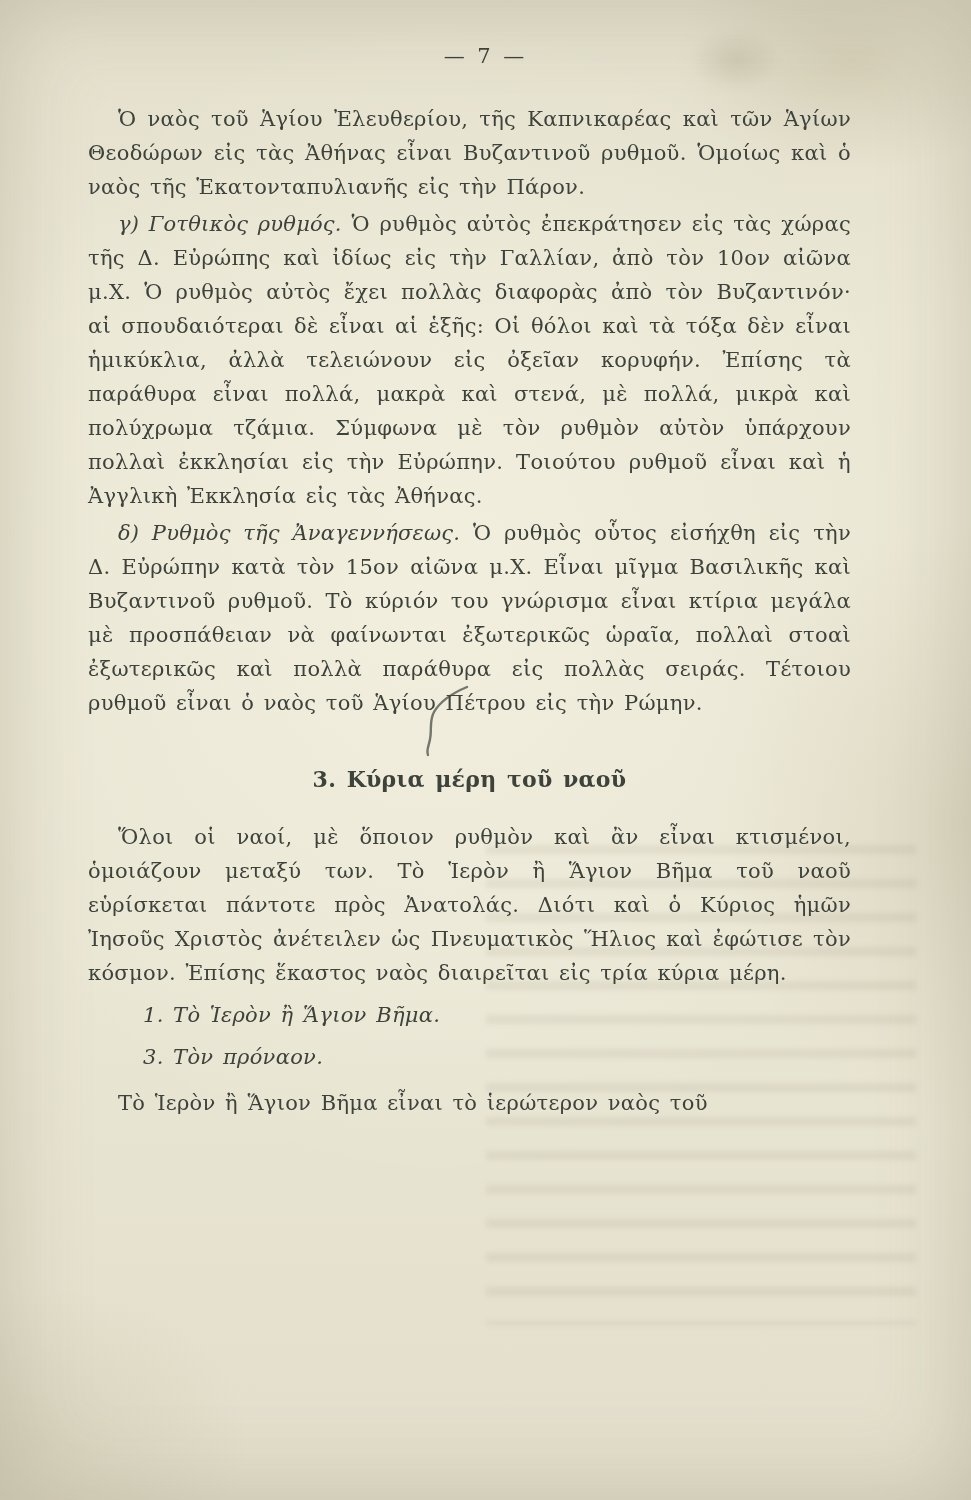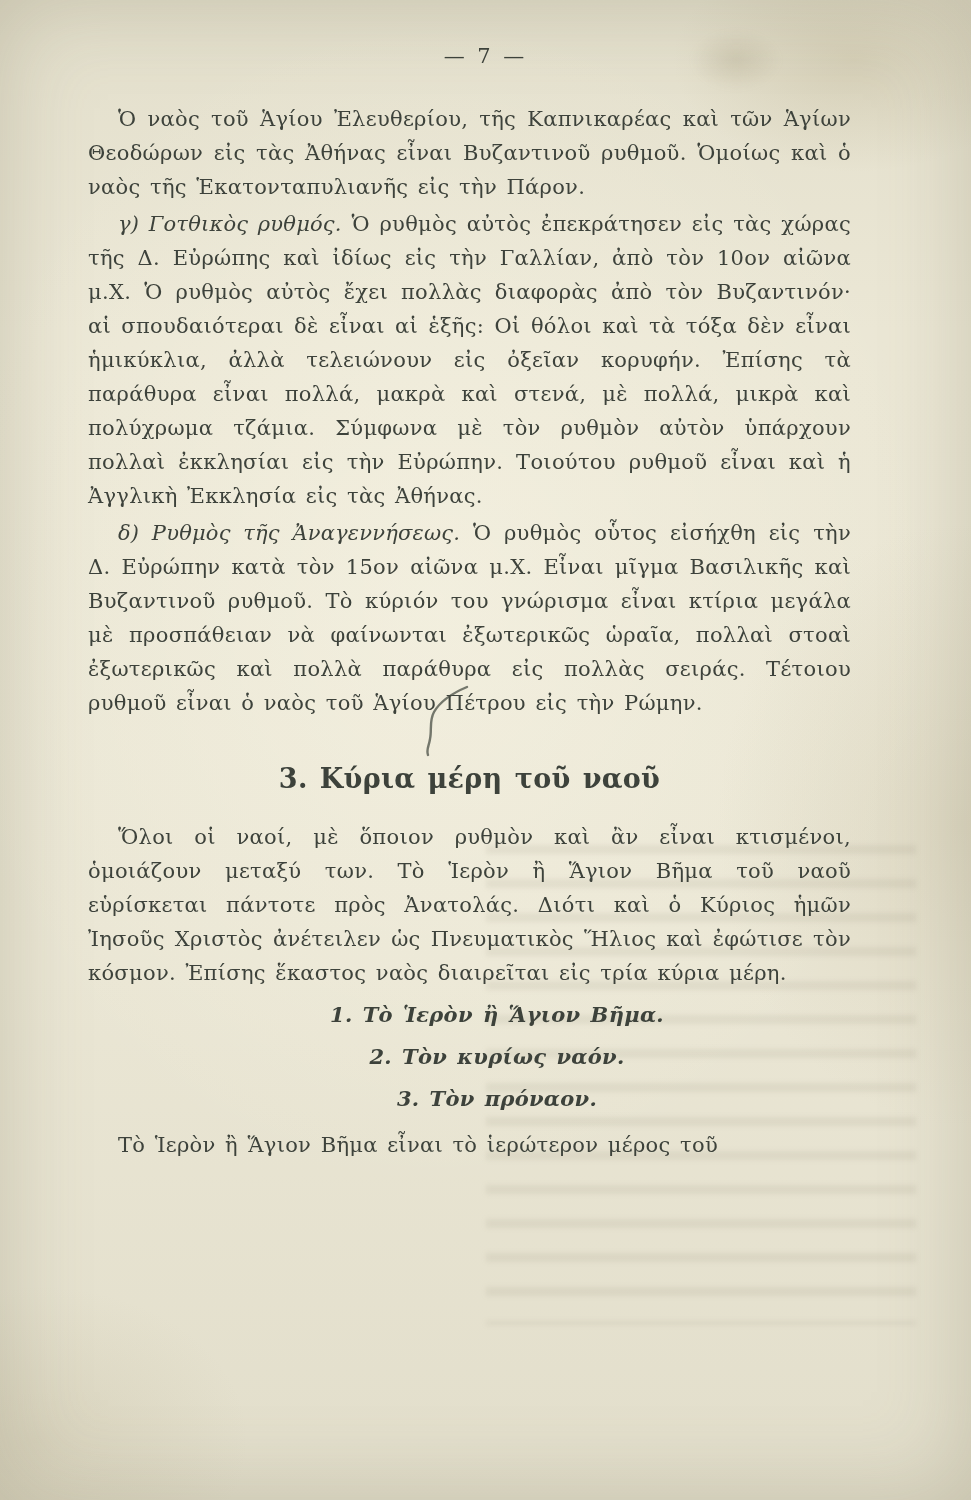--- a/index.html
+++ b/index.html
@@ -35,32 +35,31 @@
     letter-spacing:0.3px;
     word-spacing:2.5px;
     text-align:justify;
   }
   p.para { text-indent:30px; margin-bottom:3px; }
   p.para.rel { position:relative; }
   .lead { font-weight:normal; font-style:italic; letter-spacing:0.2px; }
   .heading {
     text-align:center;
     font-weight:bold;
-    font-size:27px;
+    font-size:22px;
     text-indent:0;
     margin:42px 0 24px 0;
   }
   .heading.sub { margin:30px 0 16px 0; }
   .list { margin:8px 0 12px 55px; font-style:italic; }
   .list-item {
-    text-align:center;
+    text-align:left;
     text-indent:0;
     line-height:34px;
     margin-bottom:8px;
-    font-weight:bold;
   }
   .pen-mark {
     position:absolute;
     left:305px;
     top:calc(100% - 36px);
     pointer-events:none;
     z-index:2;
   }
   .bleed {
     position:absolute;
@@ -101,21 +100,20 @@
     <p class="para rel"><span class="lead">δ) Ρυθμὸς τῆς Ἀναγεννήσεως.</span><span> Ὁ ρυθμὸς οὗτος εἰσήχθη εἰς τὴν Δ. Εὐρώπην κατὰ τὸν 15ον αἰῶνα μ.Χ. Εἶναι μῖγμα Βασιλικῆς καὶ Βυζαντινοῦ ρυθμοῦ. Τὸ κύριόν του γνώρισμα εἶναι κτίρια μεγάλα μὲ προσπάθειαν νὰ φαίνωνται ἐξωτερικῶς ὡραῖα, πολλαὶ στοαὶ ἐξωτερικῶς καὶ πολλὰ παράθυρα εἰς πολλὰς σειράς. Τέτοιου ρυθμοῦ εἶναι ὁ ναὸς τοῦ Ἁγίου Πέτρου εἰς τὴν Ρώμην.</span><span class="pen-mark"><svg width="46" height="74" viewBox="0 0 46 74">
             <path d="M44,3 C32,8 18,16 11,28 C6,37 9,46 7,55 C6,62 3,66 5,71" fill="none" stroke="#4a4f46" stroke-width="2.4" stroke-linecap="round" opacity="0.75"></path>
           </svg></span></p>
 
     <div class="heading">3. Κύρια μέρη τοῦ ναοῦ</div>
 
     <p class="para">Ὅλοι οἱ ναοί, μὲ ὅποιον ρυθμὸν καὶ ἂν εἶναι κτισμένοι, ὁμοιάζουν μεταξύ των. Τὸ Ἱερὸν ἢ Ἅγιον Βῆμα τοῦ ναοῦ εὑρίσκεται πάντοτε πρὸς Ἀνατολάς. Διότι καὶ ὁ Κύριος ἡμῶν Ἰησοῦς Χριστὸς ἀνέτειλεν ὡς Πνευματικὸς Ἥλιος καὶ ἐφώτισε τὸν κόσμον. Ἐπίσης ἕκαστος ναὸς διαιρεῖται εἰς τρία κύρια μέρη.</p>
 
     <div class="list">
       <div class="list-item">1. Τὸ Ἱερὸν ἢ Ἅγιον Βῆμα.</div>
-      <div class="list-item">2. Τὸν κυρίως ναόν.</div>
       <div class="list-item">3. Τὸν πρόναον.</div>
     </div>
 
 
-    <p class="para">Τὸ Ἱερὸν ἢ Ἅγιον Βῆμα εἶναι τὸ ἱερώτερον μέρος τοῦ</p>
+    <p class="para">Τὸ Ἱερὸν ἢ Ἅγιον Βῆμα εἶναι τὸ ἱερώτερον ναὸς τοῦ</p>
 
   </div>
 </div>
 
 </body></html>

